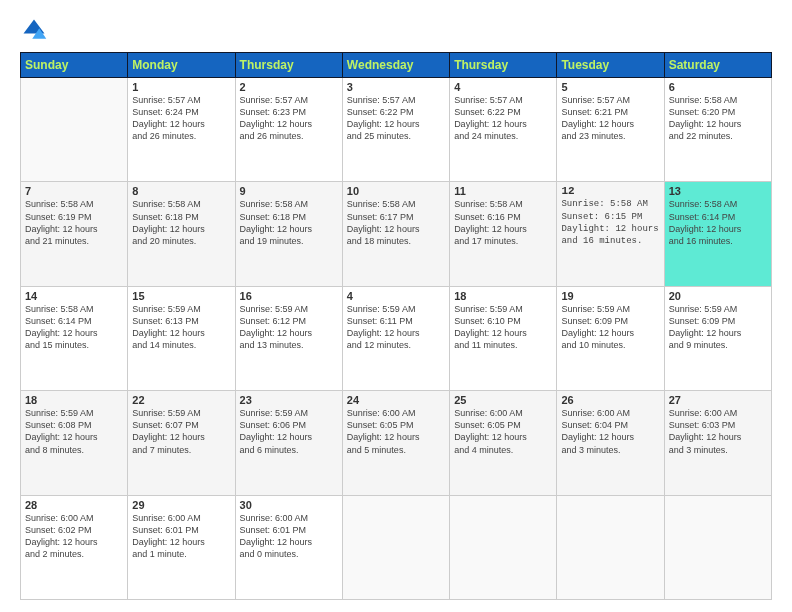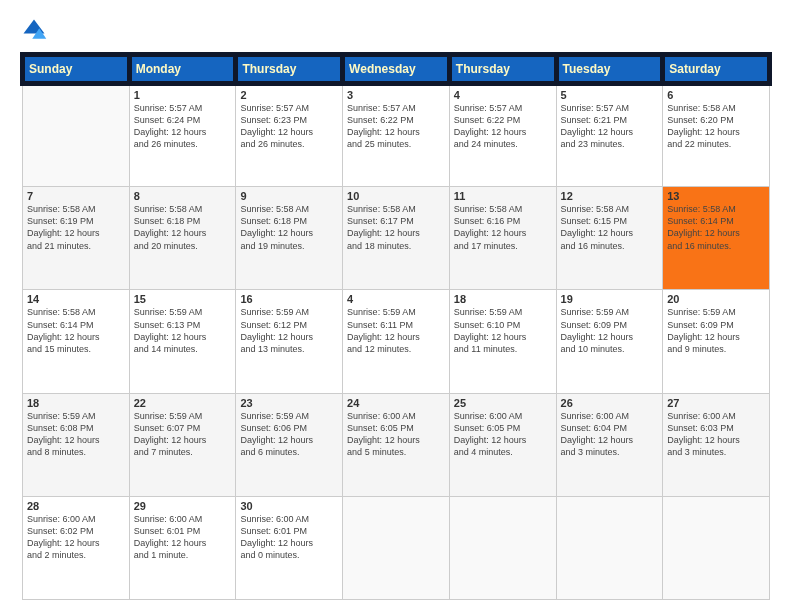--- a/index.html
+++ b/index.html
@@ -56,26 +56,26 @@
     }
     .calendar {
       flex: 1;
       border: 1px solid #ccc;
       border-collapse: collapse;
       width: 100%;
       table-layout: fixed;
     }
     .calendar th {
       background: #1565c0;
-      color: #fef9c3;
+      color: #bef264;
       font-size: 12px;
       font-weight: bold;
       padding: 5px 4px;
       text-align: left;
-      border: 5px solid #0f172a;
+      border: 1px solid #0f172a;
     }
     .calendar td {
       vertical-align: top;
       border: 1px solid #ccc;
       padding: 3px 4px;
       font-size: 9.5px;
       color: #333;
       height: 80px;
     }
     .day-num {
@@ -202,28 +202,28 @@
 Daylight: 12 hours
 and 18 minutes.</div>
           </td>
           <td style="background: rgb(245, 245, 245);">
             <span class="day-num">11</span>
             <div class="day-info" style="white-space: pre-line;">Sunrise: 5:58 AM
 Sunset: 6:16 PM
 Daylight: 12 hours
 and 17 minutes.</div>
           </td>
-          <td style="background: rgb(245, 245, 245);">
+          <td style="background: rgb(245, 245, 245); font-family: Liberation Mono, monospace;">
             <span class="day-num">12</span>
             <div class="day-info" style="white-space: pre-line;">Sunrise: 5:58 AM
 Sunset: 6:15 PM
 Daylight: 12 hours
 and 16 minutes.</div>
           </td>
-          <td style="background: #f97316; margin-top: 36px;">
+          <td style="background: #5eead4; margin-top: 36px;">
             <span class="day-num">13</span>
             <div class="day-info" style="white-space: pre-line;">Sunrise: 5:58 AM
 Sunset: 6:14 PM
 Daylight: 12 hours
 and 16 minutes.</div>
           </td>
         </tr>
         <tr>
           <td>
             <span class="day-num">14</span>

